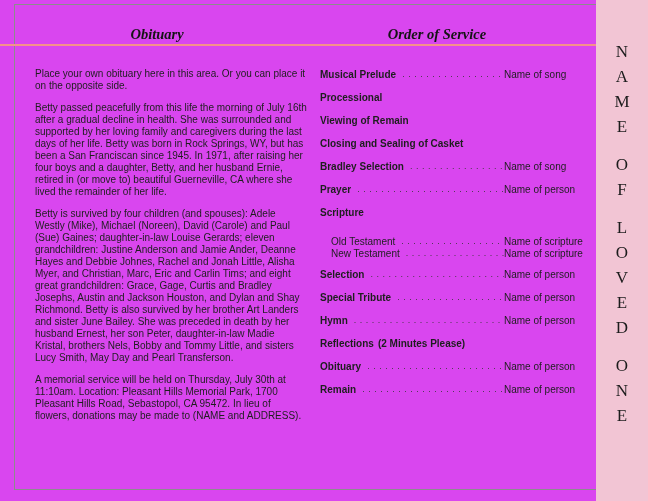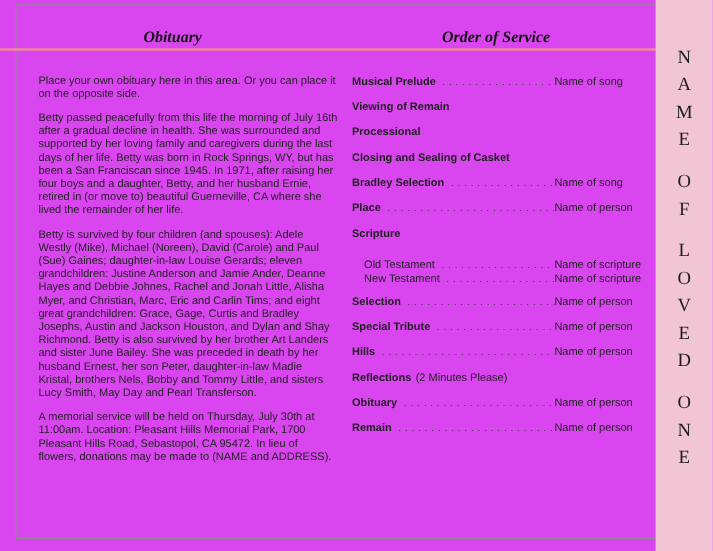--- a/index.html
+++ b/index.html
@@ -12,32 +12,32 @@
     border:1px solid #8c8c8c;box-sizing:border-box;
   }
   .accent-line{
     position:absolute;left:0;top:44px;width:597px;height:2px;background:#f5918a;
   }
   .header{
     position:absolute;top:26px;font-family:"Liberation Serif",serif;
     font-weight:bold;font-style:italic;font-size:14.5px;color:#141414;text-align:center;
   }
   .header-left{left:14px;width:286px;}
-  .header-right{left:306px;width:290px;}
+  .header-right{left:292px;width:290px;}
   .obituary-col{
     position:absolute;left:35px;top:68px;width:272px;
     font-size:10px;line-height:12px;
   }
   .obituary-col p{margin:0 0 10px 0;}
   .oos-col{
     position:absolute;left:320px;top:69px;width:262px;font-size:10px;line-height:11px;
   }
   .oos-row{display:flex;align-items:center;margin-bottom:12px;}
   .oos-label{font-weight:bold;white-space:nowrap;}
-  .oos-suffix{margin-left:4px;white-space:nowrap;}
+  .oos-suffix{margin-left:4px;white-space:nowrap;font-weight:bold;}
   .leader{
     flex:1 1 auto;overflow:hidden;white-space:nowrap;
     padding:0 7px 0 6px;color:#3a3a3a;font-size:9px;letter-spacing:3.5px;
   }
   .leader::after{content:"..................................................";}
   .oos-value{flex:0 0 78px;width:78px;white-space:nowrap;}
   .oos-sub{margin-bottom:1px;}
   .oos-sub .oos-label{font-weight:normal;padding-left:11px;}
   .oos-group{margin-bottom:18px;}
   .oos-subwrap{margin-bottom:10px;}
@@ -60,54 +60,54 @@
   <div class="page-border"></div>
   <div class="accent-line"></div>
 
   <div class="header header-left">Obituary</div>
   <div class="header header-right">Order of Service</div>
 
   <div class="obituary-col">
     <p>Place your own obituary here in this area. Or you can place it on the opposite side.</p>
     <p>Betty passed peacefully from this life the morning of July 16th after a gradual decline in health.  She was surrounded and supported by her loving family and caregivers during the last days of her life.  Betty was born in Rock Springs, WY, but has been a San Franciscan since 1945.  In 1971, after raising her four boys and a daughter, Betty, and her husband Ernie, retired in (or move to) beautiful Guerneville, CA where she lived the remainder of her life.</p>
     <p>Betty is survived by four children (and spouses): Adele Westly (Mike), Michael (Noreen), David (Carole) and Paul (Sue) Gaines;  daughter-in-law Louise Gerards;  eleven grandchildren: Justine Anderson and Jamie Ander, Deanne Hayes and Debbie Johnes, Rachel and Jonah Little, Alisha Myer, and Christian, Marc, Eric and Carlin Tims;  and eight great grandchildren: Grace, Gage, Curtis and Bradley Josephs, Austin and Jackson Houston, and Dylan and Shay Richmond.  Betty is also survived by her brother Art Landers and sister June Bailey.  She was preceded in death by her husband Ernest, her son Peter, daughter-in-law Madie Kristal, brothers Nels, Bobby and Tommy Little, and sisters Lucy Smith, May Day and Pearl Transferson.</p>
-    <p>A memorial service will be held on Thursday, July 30th at 11:00am.  Location:  Pleasant Hills Memorial Park, 1700 Pleasant Hills Road, Sebastopol, CA 95472.  In lieu of flowers, donations may be made to (NAME and ADDRESS).</p>
+    <p>A memorial service will be held on Thursday, July 30th at 11:10am.  Location:  Pleasant Hills Memorial Park, 1700 Pleasant Hills Road, Sebastopol, CA 95472.  In lieu of flowers, donations may be made to (NAME and ADDRESS).</p>
   </div>
 
   <div class="oos-col">
 
     <div class="oos-row">
       <span class="oos-label">Musical Prelude</span>
       <span class="leader"></span>
       <span class="oos-value">Name of song</span>
     </div>
 
     <div class="oos-row plain">
-      <span class="oos-label">Viewing of Remain</span>
+      <span class="oos-label">Processional</span>
 
     </div>
 
     <div class="oos-row plain">
-      <span class="oos-label">Processional</span>
+      <span class="oos-label">Viewing of Remain</span>
 
     </div>
 
     <div class="oos-row plain">
       <span class="oos-label">Closing and Sealing of Casket</span>
 
     </div>
 
     <div class="oos-row">
       <span class="oos-label">Bradley Selection</span>
       <span class="leader"></span>
       <span class="oos-value">Name of song</span>
     </div>
 
     <div class="oos-row">
-      <span class="oos-label">Place</span>
+      <span class="oos-label">Prayer</span>
       <span class="leader"></span>
       <span class="oos-value">Name of person</span>
     </div>
 
     <div class="oos-row plain oos-group">
       <span class="oos-label">Scripture</span>
 
     </div>
 
     <div class="oos-subwrap">
@@ -129,21 +129,21 @@
       <span class="oos-value">Name of person</span>
     </div>
 
     <div class="oos-row">
       <span class="oos-label">Special Tribute</span>
       <span class="leader"></span>
       <span class="oos-value">Name of person</span>
     </div>
 
     <div class="oos-row">
-      <span class="oos-label">Hills</span>
+      <span class="oos-label">Hymn</span>
       <span class="leader"></span>
       <span class="oos-value">Name of person</span>
     </div>
 
     <div class="oos-row plain">
       <span class="oos-label">Reflections</span>
       <span class="oos-suffix">(2 Minutes Please)</span>
     </div>
 
     <div class="oos-row">

